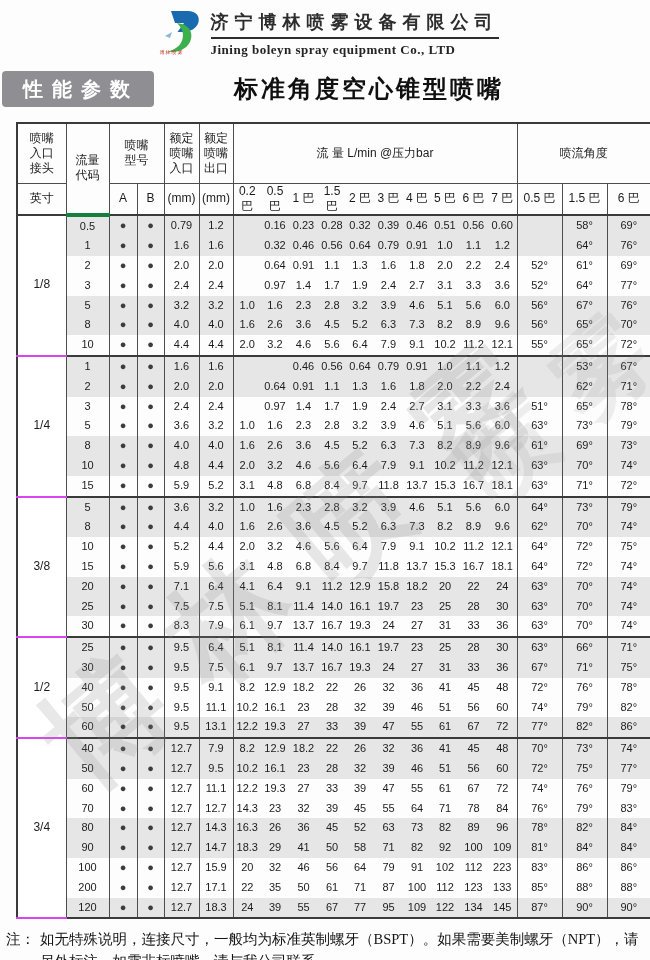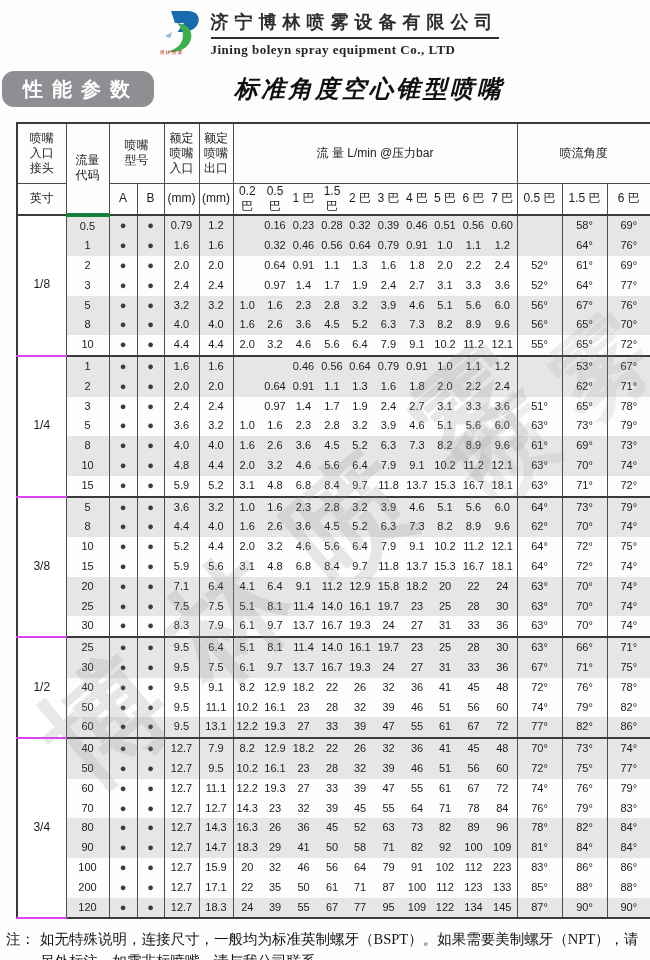--- a/index.html
+++ b/index.html
@@ -11,22 +11,22 @@
   .top-header { padding-top: 7px; display: flex; justify-content: center; align-items: flex-end; height: 58px; margin-left: 7px; }
   .logo-wrap { display: flex; align-items: flex-start; gap: 10px; }
   .logo-mark { position: relative; width: 42px; height: 48px; }
   .logo-sub { position: absolute; left: 1px; bottom: 3px; font-size: 5px; color: #c23a2b; letter-spacing: 1px; white-space: nowrap; }
   .co-text { display: flex; flex-direction: column; }
   .co-cn { font-family: "Liberation Serif", serif; font-weight: bold; font-size: 18px; letter-spacing: 6px; color: #2d2d2d; padding-bottom: 3px; border-bottom: 2px solid #2d2d2d; white-space: nowrap; }
   .co-en { font-family: Liberation Serif, serif; font-weight: bold; font-size: 13px; color: #242424; letter-spacing: 0.5px; margin-top: 3px; white-space: nowrap; }
 
   
   .badge-row { margin-top: 12px; height: 38px; display: flex; align-items: center; }
-  .perf-badge { width: 152px; height: 36px; margin-left: 2px; background: #8e8e93; border-radius: 12px; color: #ffffff; font-size: 20px; font-weight: bold; letter-spacing: 9px; display: flex; align-items: center; justify-content: center; padding-left: 6px; }
-  .sheet-title { font-family: "Liberation Serif", serif; font-weight: bold; font-size: 24px; color: #101010; letter-spacing: 3px; margin-left: 80px; white-space: nowrap; font-style: italic; }
+  .perf-badge { width: 152px; height: 36px; margin-left: 2px; background: #8e8e93; border-radius: 4px; color: #ffffff; font-size: 20px; font-weight: bold; letter-spacing: 9px; display: flex; align-items: center; justify-content: center; padding-left: 6px; }
+  .sheet-title { font-family: "Liberation Serif", serif; font-weight: bold; font-size: 24px; color: #101010; letter-spacing: 3px; margin-left: 80px; white-space: nowrap; }
 
   
   table.spec { border-collapse: collapse; table-layout: fixed; width: 634px; margin: 14px 0 0 16px; font-size: 11px; color: #1c1c1c; border: 2px solid #3a3a3a; }
   th, td { padding: 0; text-align: center; vertical-align: middle; border: 0; }
   thead th { font-weight: normal; font-size: 12px; line-height: 1.25; }
   thead tr.main th { height: 60px; }
   thead tr.sub th { height: 29px; border-bottom: 2px solid #3a3a3a; }
   .pre { white-space: pre-line; }
   .v  { border-left: 1px solid #4d4d4d; }
   .hb { border-bottom: 1px solid #4d4d4d; }

